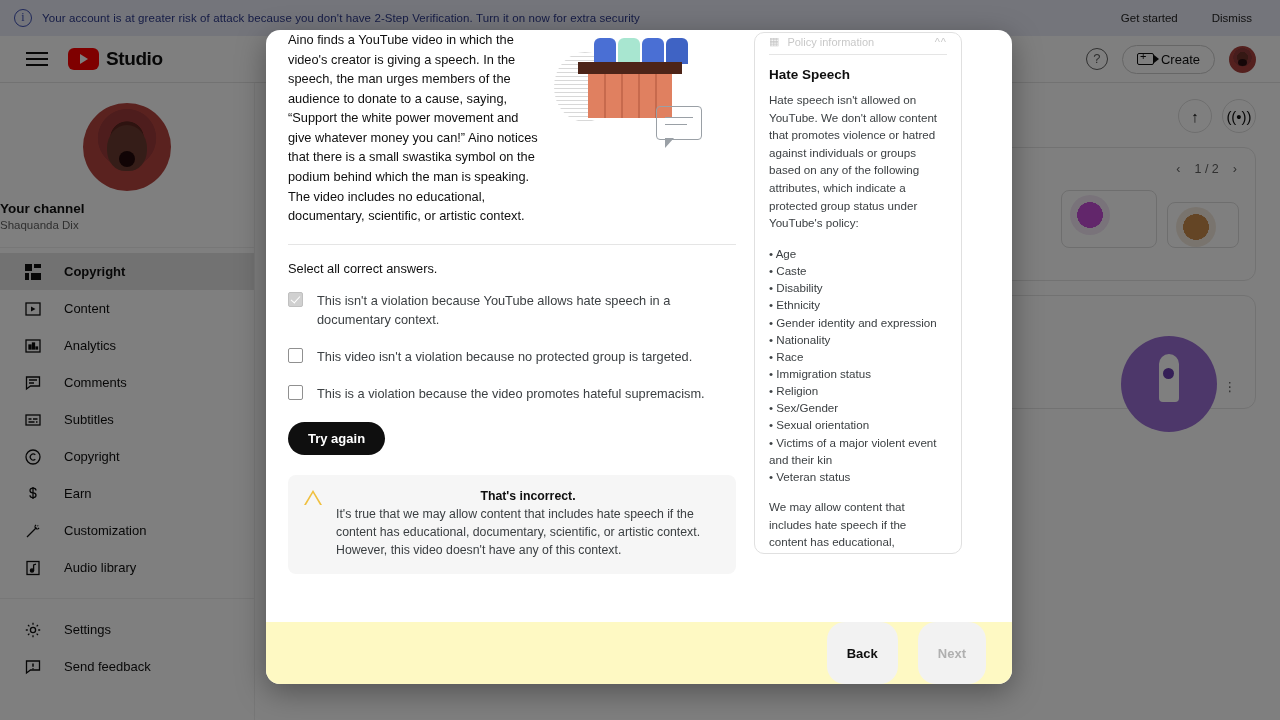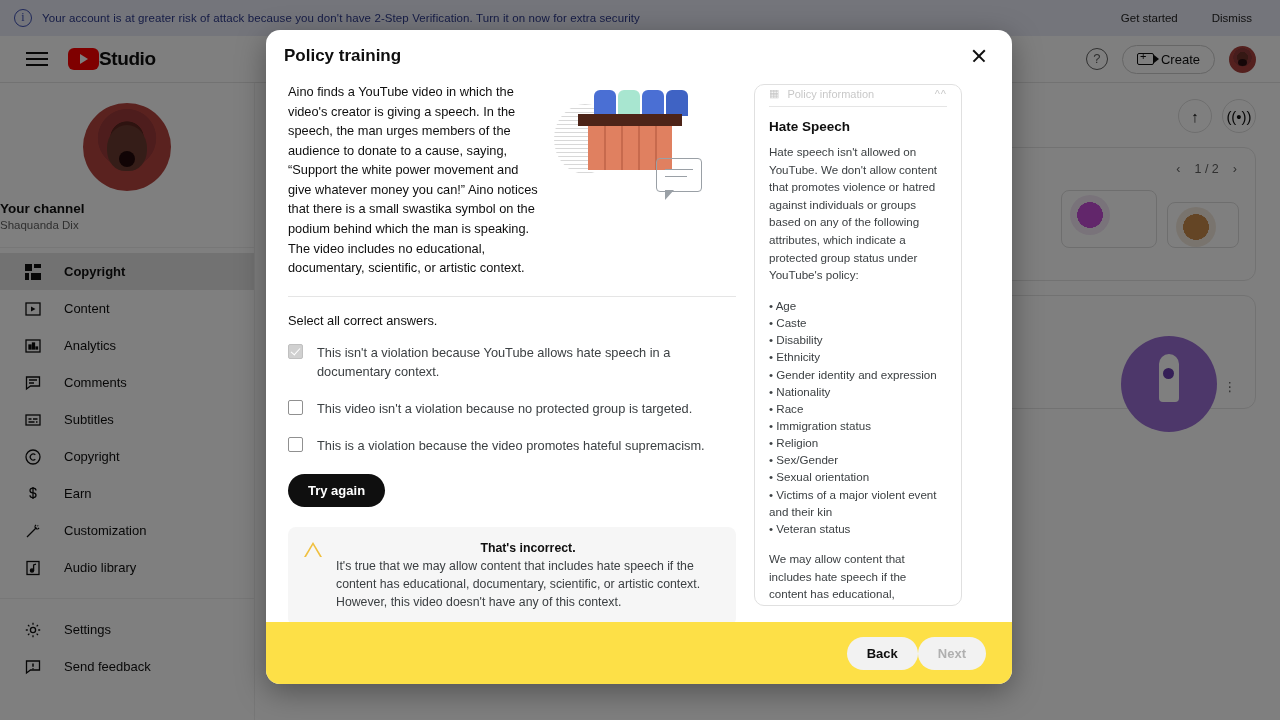--- a/index.html
+++ b/index.html
@@ -34,21 +34,21 @@
 
   
   .yt-header {
     position: absolute; left: 0; top: 36px; width: 1280px; height: 47px;
     background: #fff; border-bottom: 1px solid #e5e5e5;
     display: flex; align-items: center; padding: 0 16px;
   }
   .hamburger { width: 24px; height: 16px; position: relative; margin: 0 18px 0 10px; cursor: pointer; }
   .hamburger i { position: absolute; left: 0; width: 22px; height: 2px; background: #0f0f0f; display: block; }
   .hamburger i:nth-child(1) { top: 1px; } .hamburger i:nth-child(2) { top: 7px; } .hamburger i:nth-child(3) { top: 13px; }
-  .yt-logo { display: flex; align-items: flex-start; }
+  .yt-logo { display: flex; align-items: flex-start; gap: 7px; }
   .yt-play { width: 31px; height: 22px; background: #ff0000; border-radius: 6px; position: relative; }
   .yt-play::after {
     content: ""; position: absolute; left: 12px; top: 6px;
     border-left: 8px solid #fff; border-top: 5px solid transparent; border-bottom: 5px solid transparent;
   }
   .studio-word { font-size: 19px; font-weight: bold; letter-spacing: -.4px; color: #0f0f0f; }
   .hdr-right { margin-left: auto; display: flex; align-items: center; gap: 14px; padding-right: 8px; }
   .icon-circle-q {
     width: 22px; height: 22px; border-radius: 50%; border: 1.6px solid #606060;
     color: #606060; font-size: 13px; text-align: center; line-height: 19px; cursor: pointer;
@@ -224,22 +224,22 @@
   .pi-head { display: flex; align-items: center; gap: 8px; margin-top: -12px; opacity: .35; font-size: 11px; color: #606060; }
   .pi-head .dots { margin-left: auto; letter-spacing: 1px; }
   .pi-rule { height: 1px; background: #e5e5e5; margin: 6px 0 12px; }
   .pi-title { font-size: 13.5px; font-weight: bold; color: #0f0f0f; margin-bottom: 9px; }
   .pi-para { font-size: 11.6px; line-height: 1.52; color: #3c4043; }
   .pi-list { list-style: none; margin: 13px 0; }
   .pi-list li { font-size: 11.6px; line-height: 1.48; color: #3c4043; }
   .pi-list li::before { content: "• "; }
 
   .modal-foot {
-    height: 62px; flex: none; display: flex; align-items: center; justify-content: flex-end;
-    gap: 0; padding: 0 26px; background: #fde047;
+    height: 62px; flex: none; display: flex; justify-content: flex-end;
+    gap: 20px; padding: 0 26px; background: #fef9c3;
   }
   .foot-btn {
     border: none; background: #f2f2f2; border-radius: 18px; padding: 9px 20px;
     font-size: 13px; font-weight: bold; color: #0f0f0f; cursor: pointer;
   }
   .foot-btn.disabled { color: #b0b0b0; cursor: default; }
 </style>
 </head>
 <body>
 
@@ -425,24 +425,20 @@
           <span class="take-me">Take me there</span>
           <span class="kebab">⋮</span>
         </div>
       </div>
     </div>
   </div>
 
   <div class="scrim"></div>
 
   <div class="modal">
-    <div class="modal-head">
-      <div class="modal-title">Policy training</div>
-      <div class="modal-close"></div>
-    </div>
 
     <div class="modal-body">
 
       <div class="left-col">
         <div class="q-row">
           <div class="q-text">Aino finds a YouTube video in which the video's creator is giving a speech. In the speech, the man urges members of the audience to donate to a cause, saying, “Support the white power movement and give whatever money you can!” Aino notices that there is a small swastika symbol on the podium behind which the man is speaking. The video includes no educational, documentary, scientific, or artistic context.</div>
           <div class="q-art">
             <div class="swirl"></div>
             <div class="fig b1"></div>
             <div class="fig b2"></div>

